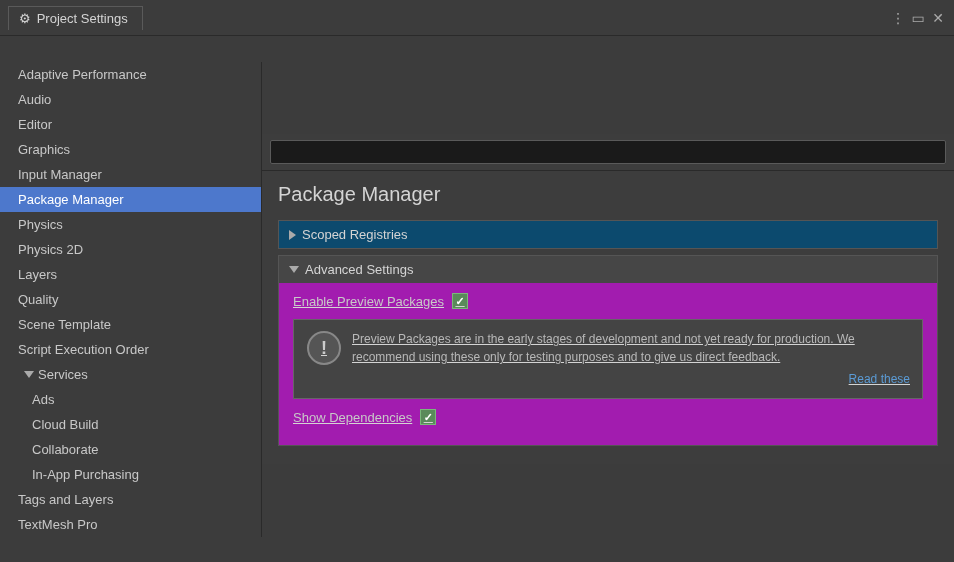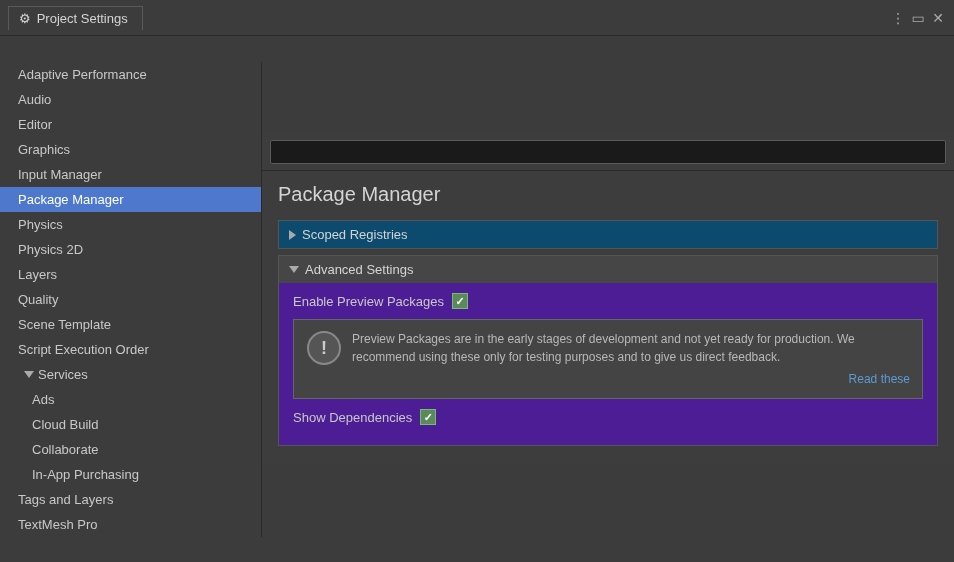--- a/index.html
+++ b/index.html
@@ -192,21 +192,22 @@
       align-items: center;
       padding: 6px 10px;
       background: #464646;
       cursor: pointer;
       gap: 6px;
       font-size: 13px;
       color: #d4d4d4;
     }
     .advanced-body {
       padding: 10px 14px;
-      background: #4c1d95;
+      background: #a21caf;
+      text-decoration: underline;
     }
 
     .setting-row {
       display: flex;
       align-items: center;
       gap: 8px;
       margin-bottom: 10px;
     }
     .setting-label {
       color: #c8c8c8;

